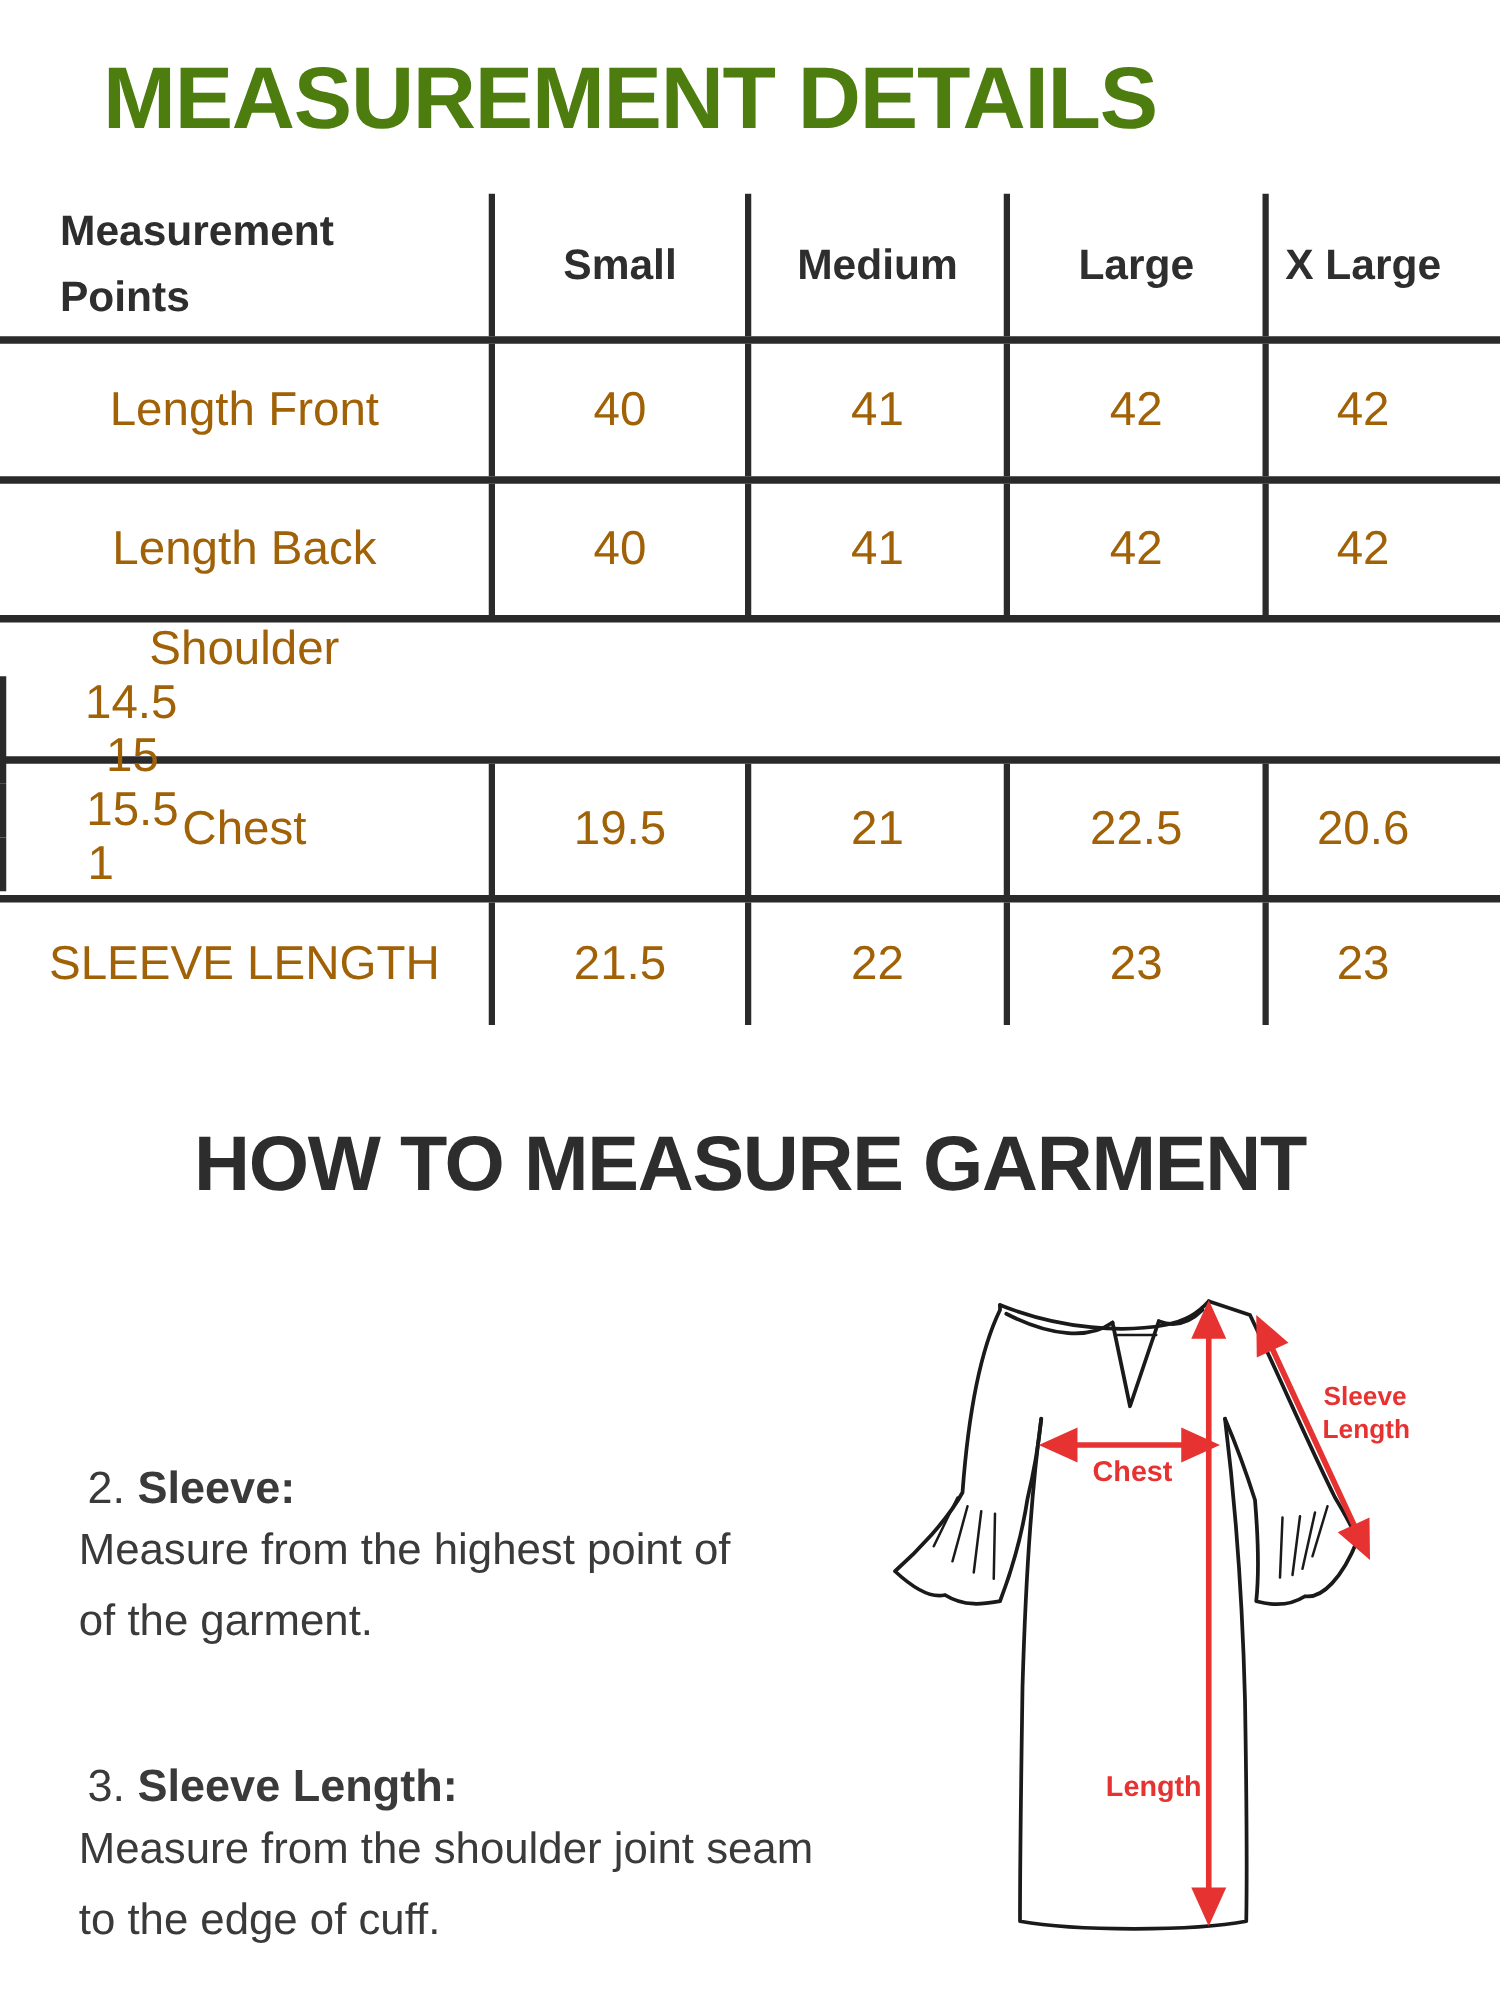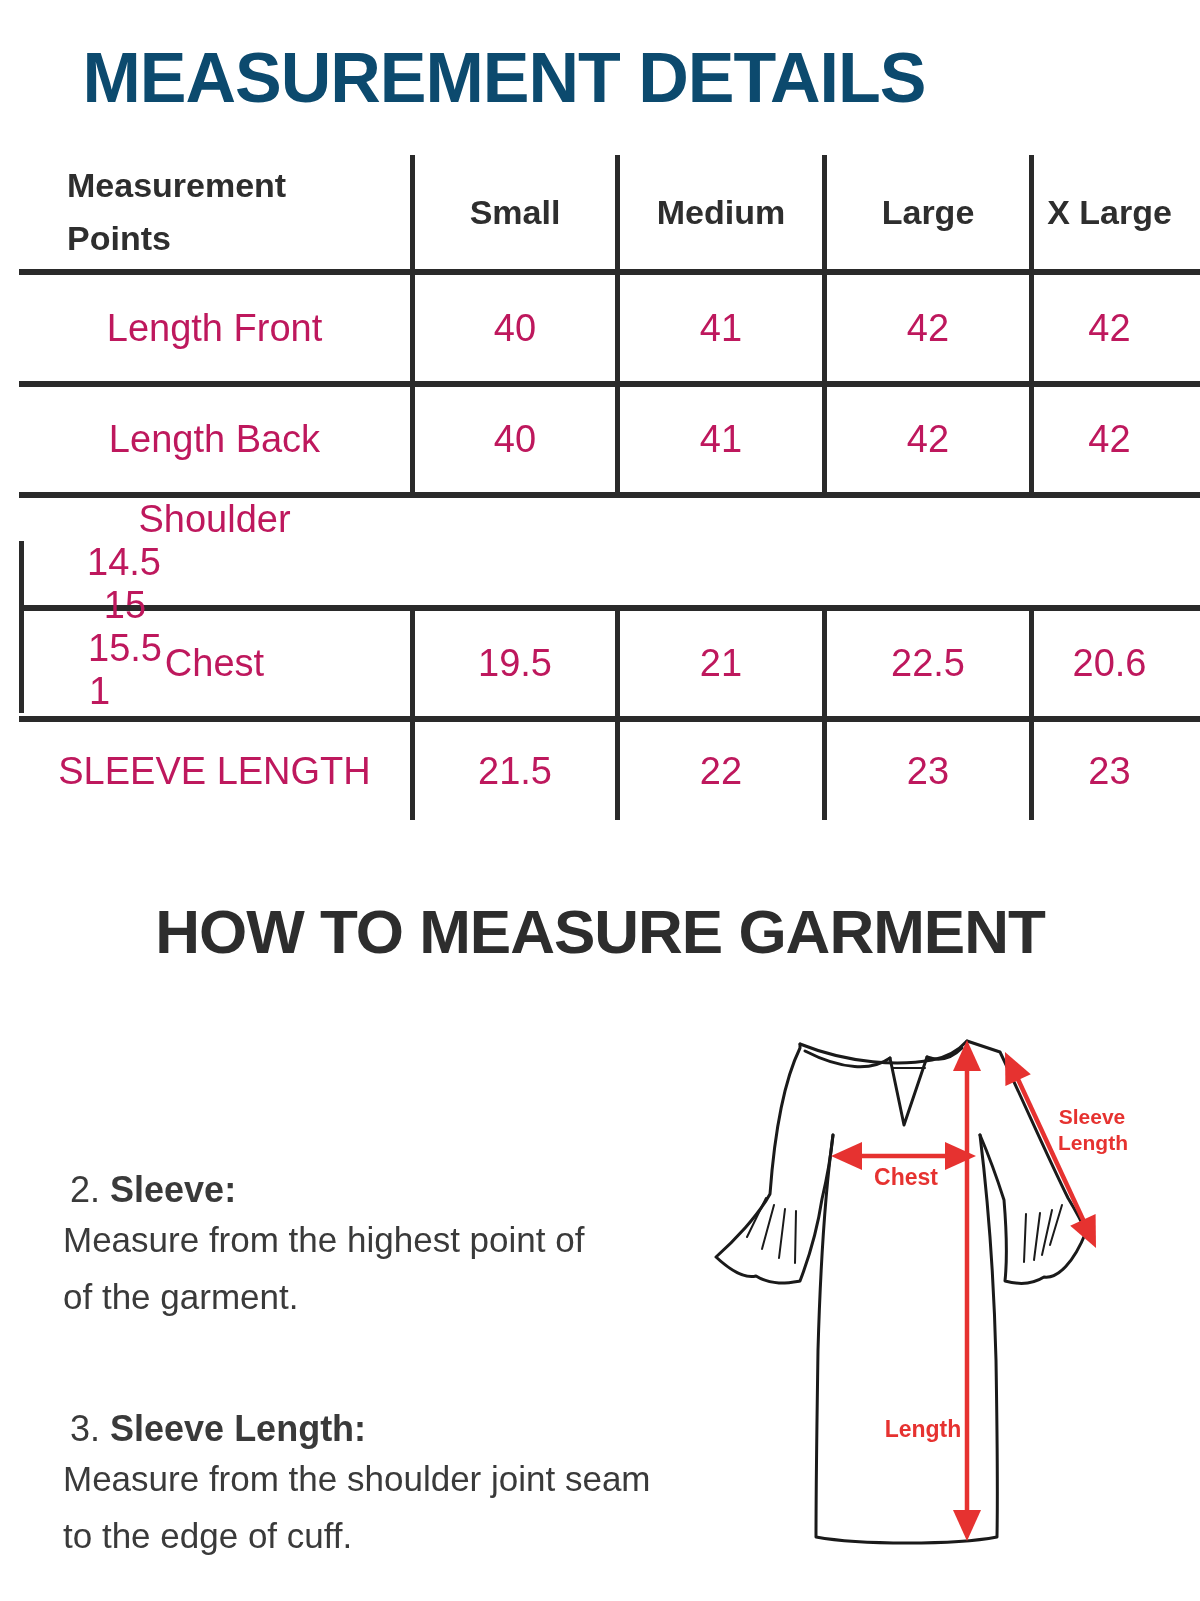--- a/index.html
+++ b/index.html
@@ -5,34 +5,34 @@
   * { margin:0; padding:0; box-sizing:border-box; }
   html,body { background:#ffffff; }
   .page {
     position:relative; width:1200px; height:1601px;
     background:#ffffff; overflow:hidden;
     font-family:"Liberation Sans", sans-serif; color:#383838;
   }
   .main-title {
     position:absolute; top:38px; left:0; width:1008px;
     text-align:center; font-size:70px; font-weight:700;
-    letter-spacing:-1px; color:#0c4a6e;
+    letter-spacing:-1px; color:#4d7c0f;
   }
   .section-title {
     position:absolute; top:896px; left:0; width:1200px;
     text-align:center; font-size:62px; font-weight:700;
     letter-spacing:-1px; color:#2d2d2d;
   }
   
-  .size-table { position:absolute; top:155px; left:0; width:1200px;padding-left:19px; }
+  .size-table { position:absolute; top:155px; left:0; width:1200px; }
   .t-row { display:flex; width:1200px; }
   .t-row.has-rule { border-bottom:6px solid #2a2a2a; }
   .t-cell {
     display:flex; align-items:center; justify-content:center;
-    font-size:38px; color:#be185d;
+    font-size:38px; color:#a16207;
   }
   .t-cell.v-line { border-left:5px solid #2a2a2a; }
   .c1 { width:391px; }
   .c2 { width:205px; }
   .c3 { width:207px; }
   .c4 { width:207px; }
   .c5 { width:156px; }
   .t-head .t-cell { font-weight:700; font-size:34px; color:#2e2e2e; }
   .t-head .c1 { justify-content:flex-start; padding-left:48px; }
   .t-head .c1 span { display:inline-block; width:280px; line-height:1.55; }

